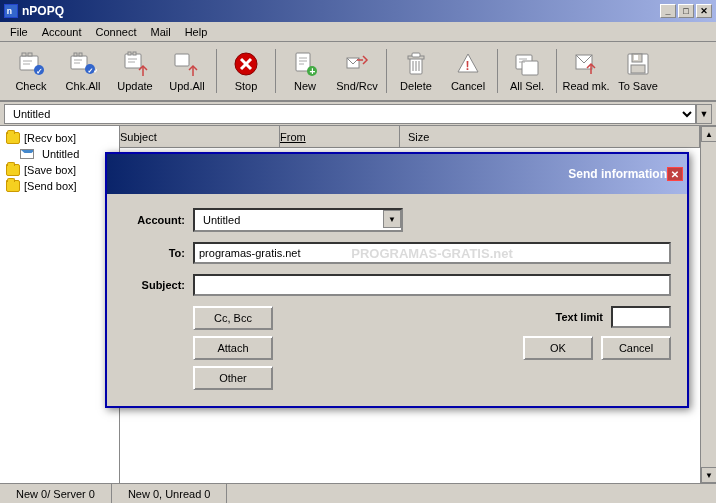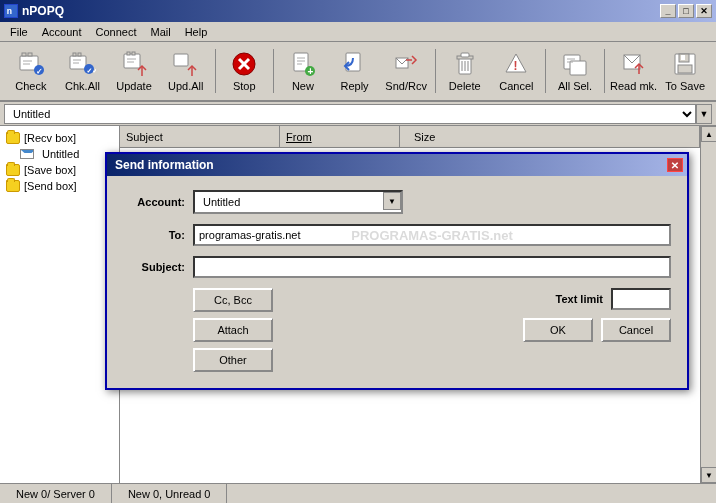--- a/index.html
+++ b/index.html
@@ -189,21 +189,21 @@
 
     
     .table-header {
       display: flex;
       background: #d4d0c8;
       border-bottom: 1px solid #888;
       height: 22px;
     }
     .table-col {
       border-right: 1px solid #888;
-      padding: 3px 6px;
+      padding: 3px 0;
       font-size: 11px;
       display: flex;
       align-items: center;
     }
     .col-subject { width: 160px; }
     .col-from { width: 120px; text-decoration: underline; }
     .col-date { width: 120px; }
     .col-size { flex: 1; margin-left: 8px; }
 
     .table-body {
@@ -267,24 +267,24 @@
       position: absolute;
       top: 152px;
       left: 105px;
       width: 584px;
       background: #d4d0c8;
       border: 2px solid #0000aa;
       box-shadow: 2px 2px 8px rgba(0,0,0,0.5);
     }
     .modal-title-bar {
       background: linear-gradient(to right, #0a246a, #a6b5e7);
-      height: 22px;
-      display: flex;
-      align-items: center;
-      justify-content: space-between;
+      height: 40px;
+      display: flex;
+      align-items: center;
+      justify-content: flex-end;
       padding: 0 4px 0 8px;
       color: white;
       font-size: 12px;
       font-weight: bold;
     }
     .modal-close-btn {
       width: 16px;
       height: 14px;
       background: #c04040;
       border: 1px solid #ff4444;
@@ -515,30 +515,20 @@
         <line x1="8" y1="8" x2="16" y2="8" stroke="#aaa"></line>
         <line x1="8" y1="11" x2="16" y2="11" stroke="#aaa"></line>
         <line x1="8" y1="14" x2="13" y2="14" stroke="#aaa"></line>
         <circle cx="21" cy="21" r="5" fill="#44aa44"></circle>
         <text x="18.5" y="25" font-size="10" fill="white" font-weight="bold">+</text>
       </svg>
     </div>
     <span>New</span>
   </div>
 
-  <div class="tool-btn">
-    <div class="tool-icon">
-      <svg width="28" height="28" viewBox="0 0 28 28">
-        <rect x="5" y="3" width="14" height="18" rx="1" fill="white" stroke="#888"></rect>
-        <path d="M8 20 L4 16 L8 12" fill="none" stroke="#3366cc" stroke-width="2"></path>
-        <path d="M4 16 Q12 16 12 8" fill="none" stroke="#3366cc" stroke-width="2"></path>
-      </svg>
-    </div>
-    <span>Reply</span>
-  </div>
 
   <div class="tool-btn">
     <div class="tool-icon">
       <svg width="28" height="28" viewBox="0 0 28 28">
         <rect x="4" y="8" width="12" height="10" fill="white" stroke="#888"></rect>
         <path d="M4 8 L10 14 L16 8" fill="none" stroke="#888"></path>
         <path d="M20 6 L24 10 L20 14" fill="none" stroke="#cc4444" stroke-width="1.5"></path>
         <line x1="20" y1="10" x2="14" y2="10" stroke="#cc4444" stroke-width="1.5"></line>
       </svg>
     </div>

